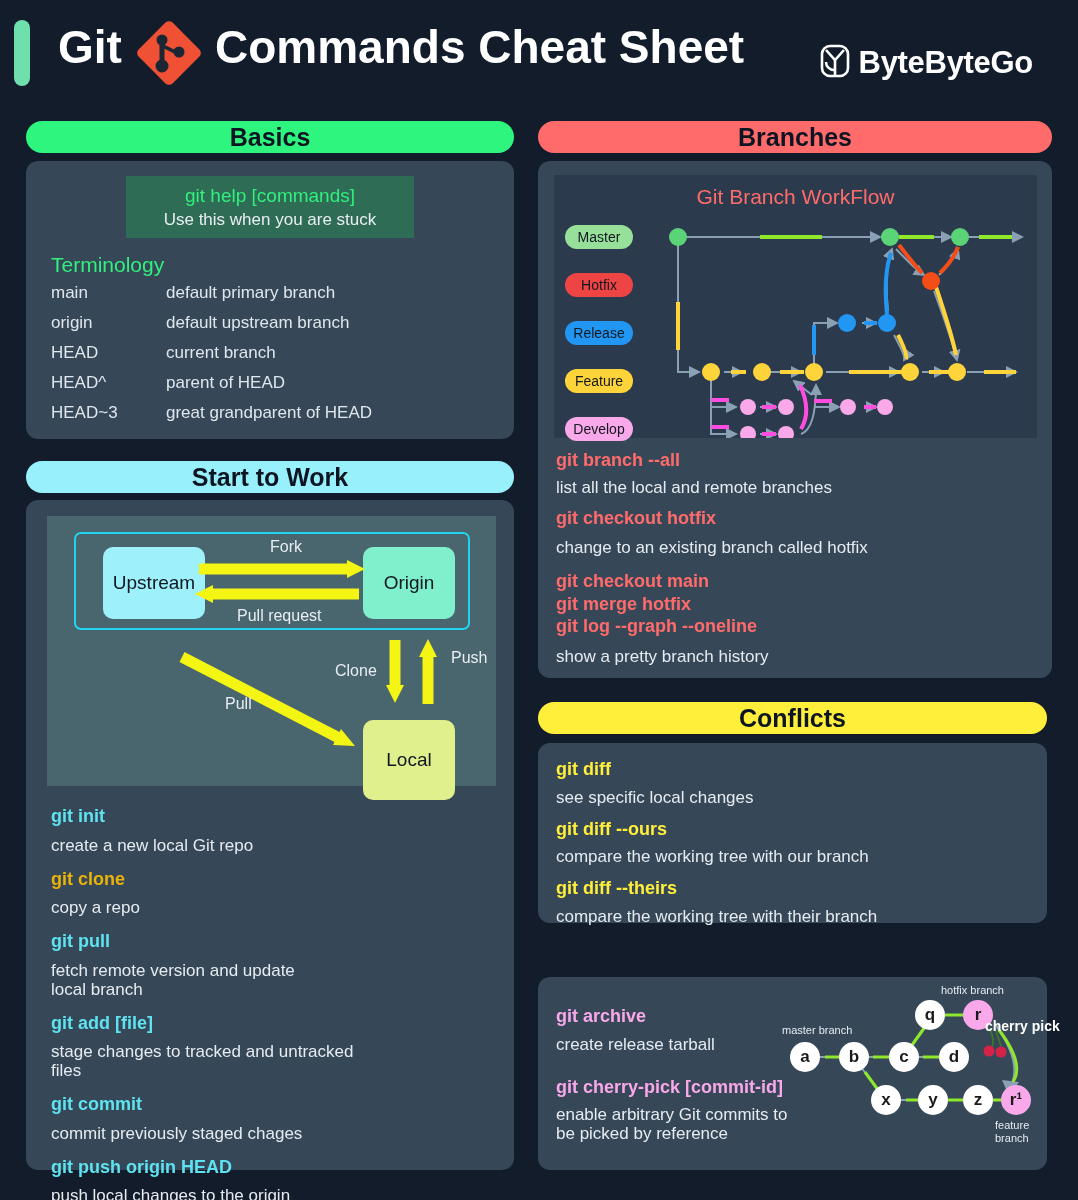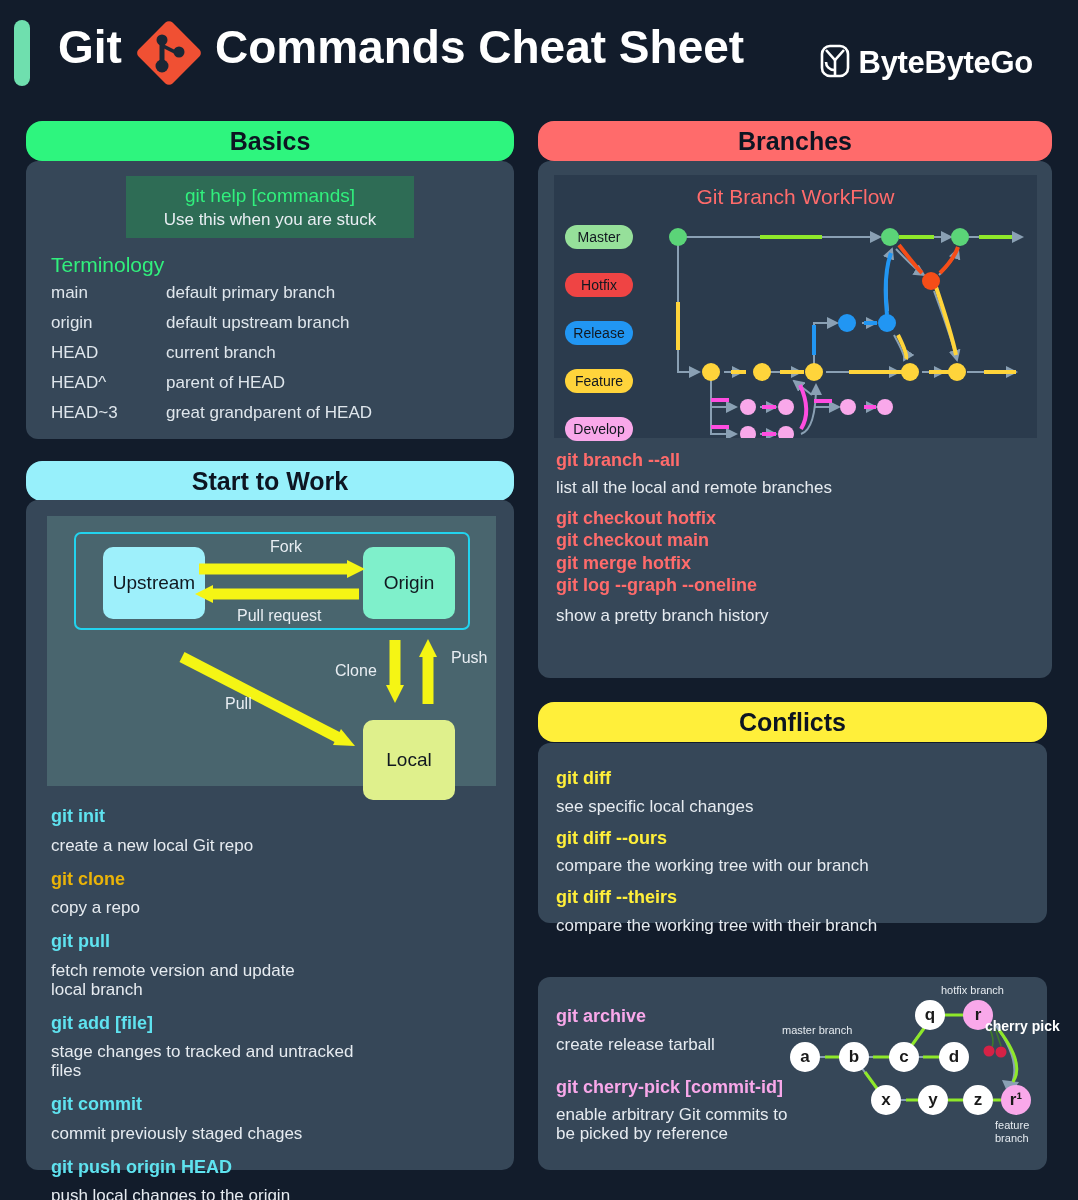--- a/index.html
+++ b/index.html
@@ -20,21 +20,21 @@
   .git-logo {
     position: absolute; left: 135px; top: 19px; width: 68px; height: 68px;
   }
   .title-a { position: absolute; left: 58px; top: 20px; font-size: 46px; font-weight: bold; color:#fff; }
   .title-b { position: absolute; left: 215px; top: 20px; font-size: 46px; font-weight: bold; color:#fff; white-space: nowrap;}
   .brand { position: absolute; right: 45px; top: 44px; display: flex; align-items: center; gap: 9px; }
   .brand-name { font-size: 31px; font-weight: bold; color: #ffffff; letter-spacing: -0.3px; }
 
   
   .pill {
-    position: absolute; height: 40px; border-radius: 16px;
+    position: absolute; height: 32px; border-radius: 16px;
     display: flex; align-items: center; justify-content: center;
     font-size: 25px; font-weight: bold; color: #0d1522;
   }
   
   .panel {
     position: absolute; background: #364758; border-radius: 12px;
   }
 
   
   .help-box {
@@ -316,31 +316,32 @@
           <circle cx="294" cy="232" r="8" fill="#f9a8ea"></circle>
           <circle cx="331" cy="232" r="8" fill="#f9a8ea"></circle>
         </g>
       </svg>
     </div>
 
     <div style="position:absolute; left:18px; top:288px; width:480px;">
       <div class="cmd" style="color:#ff6b6b;">git branch --all</div>
       <div class="desc" style="margin:6px 0 10px;">list all the local and remote branches</div>
       <div class="cmd" style="color:#ff6b6b;">git checkout hotfix</div>
+      <div class="desc" style="margin:9px 0 13px;">change to an existing branch called hotfix</div>
       <div class="cmd" style="color:#ff6b6b; white-space:pre-line;">git checkout main
 git merge hotfix</div>
       <div class="cmd" style="color:#ff6b6b;">git log --graph --oneline</div>
       <div class="desc" style="margin:9px 0 0;">show a pretty branch history</div>
     </div>
   </div>
 
   <div class="pill" style="left:538px; top:702px; width:509px; background:#ffef3a;">Conflicts</div>
 
   <div class="panel" style="left:538px; top:743px; width:509px; height:180px;">
-    <div style="position:absolute; left:18px; top:24px; width:480px;">
+    <div style="position:absolute; left:18px; top:15px; width:480px;">
       <div class="cmd" style="color:#ffef3a;">git diff</div>
       <div class="desc" style="margin:7px 0 11px;">see specific local changes</div>
       <div class="cmd" style="color:#ffef3a;">git diff --ours</div>
       <div class="desc" style="margin:7px 0 11px;">compare the working tree with our branch</div>
       <div class="cmd" style="color:#ffef3a;">git diff --theirs</div>
       <div class="desc" style="margin:7px 0 0;">compare the working tree with their branch</div>
     </div>
   </div>
 
 

